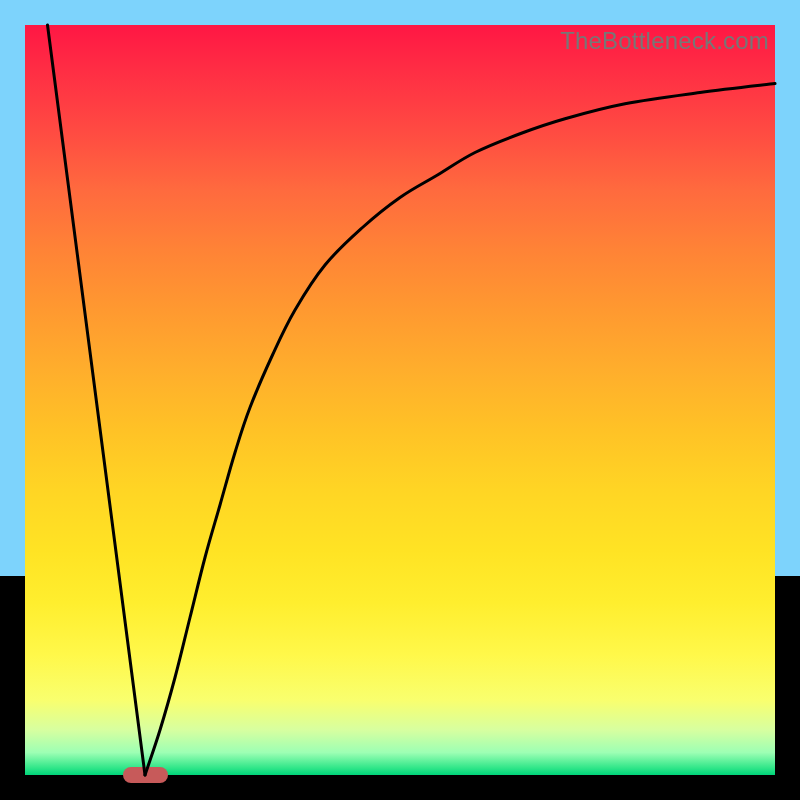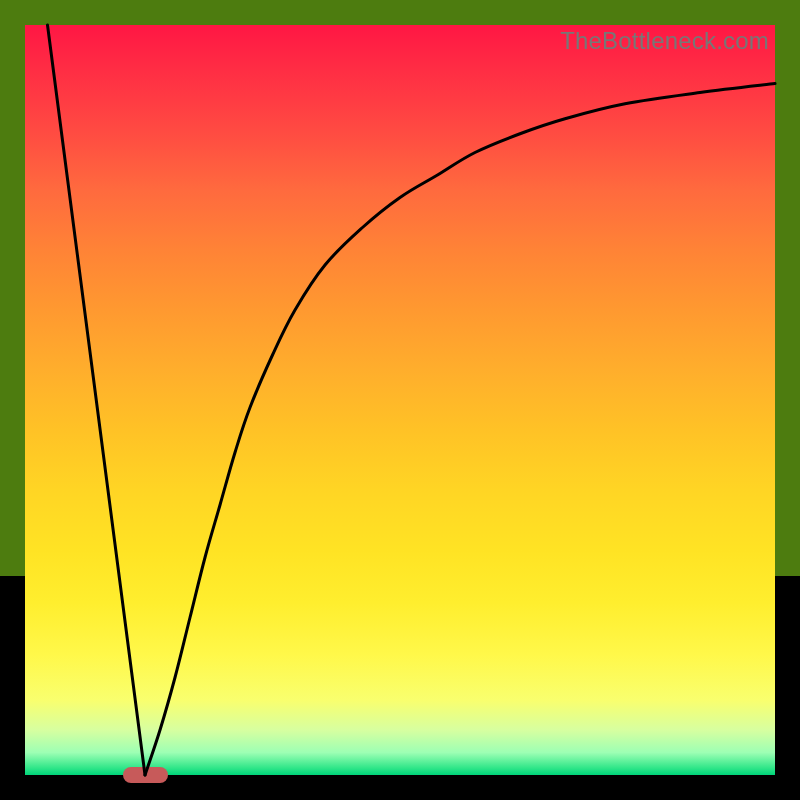--- a/index.html
+++ b/index.html
@@ -8,21 +8,21 @@
     width: 800px;
     height: 800px;
     overflow: hidden;
     background: #000;
     font-family: Arial, Helvetica, sans-serif;
   }
   .frame {
     position: relative;
     width: 800px;
     height: 576px;
-    background: #4d7c0f;
+    background: #7dd3fc;
   }
   .plot {
     position: absolute;
     left: 25px;
     top: 25px;
     width: 750px;
     height: 750px;
     background: linear-gradient(to bottom,
       #ff1744 0%,
       #ff2d44 6%,

